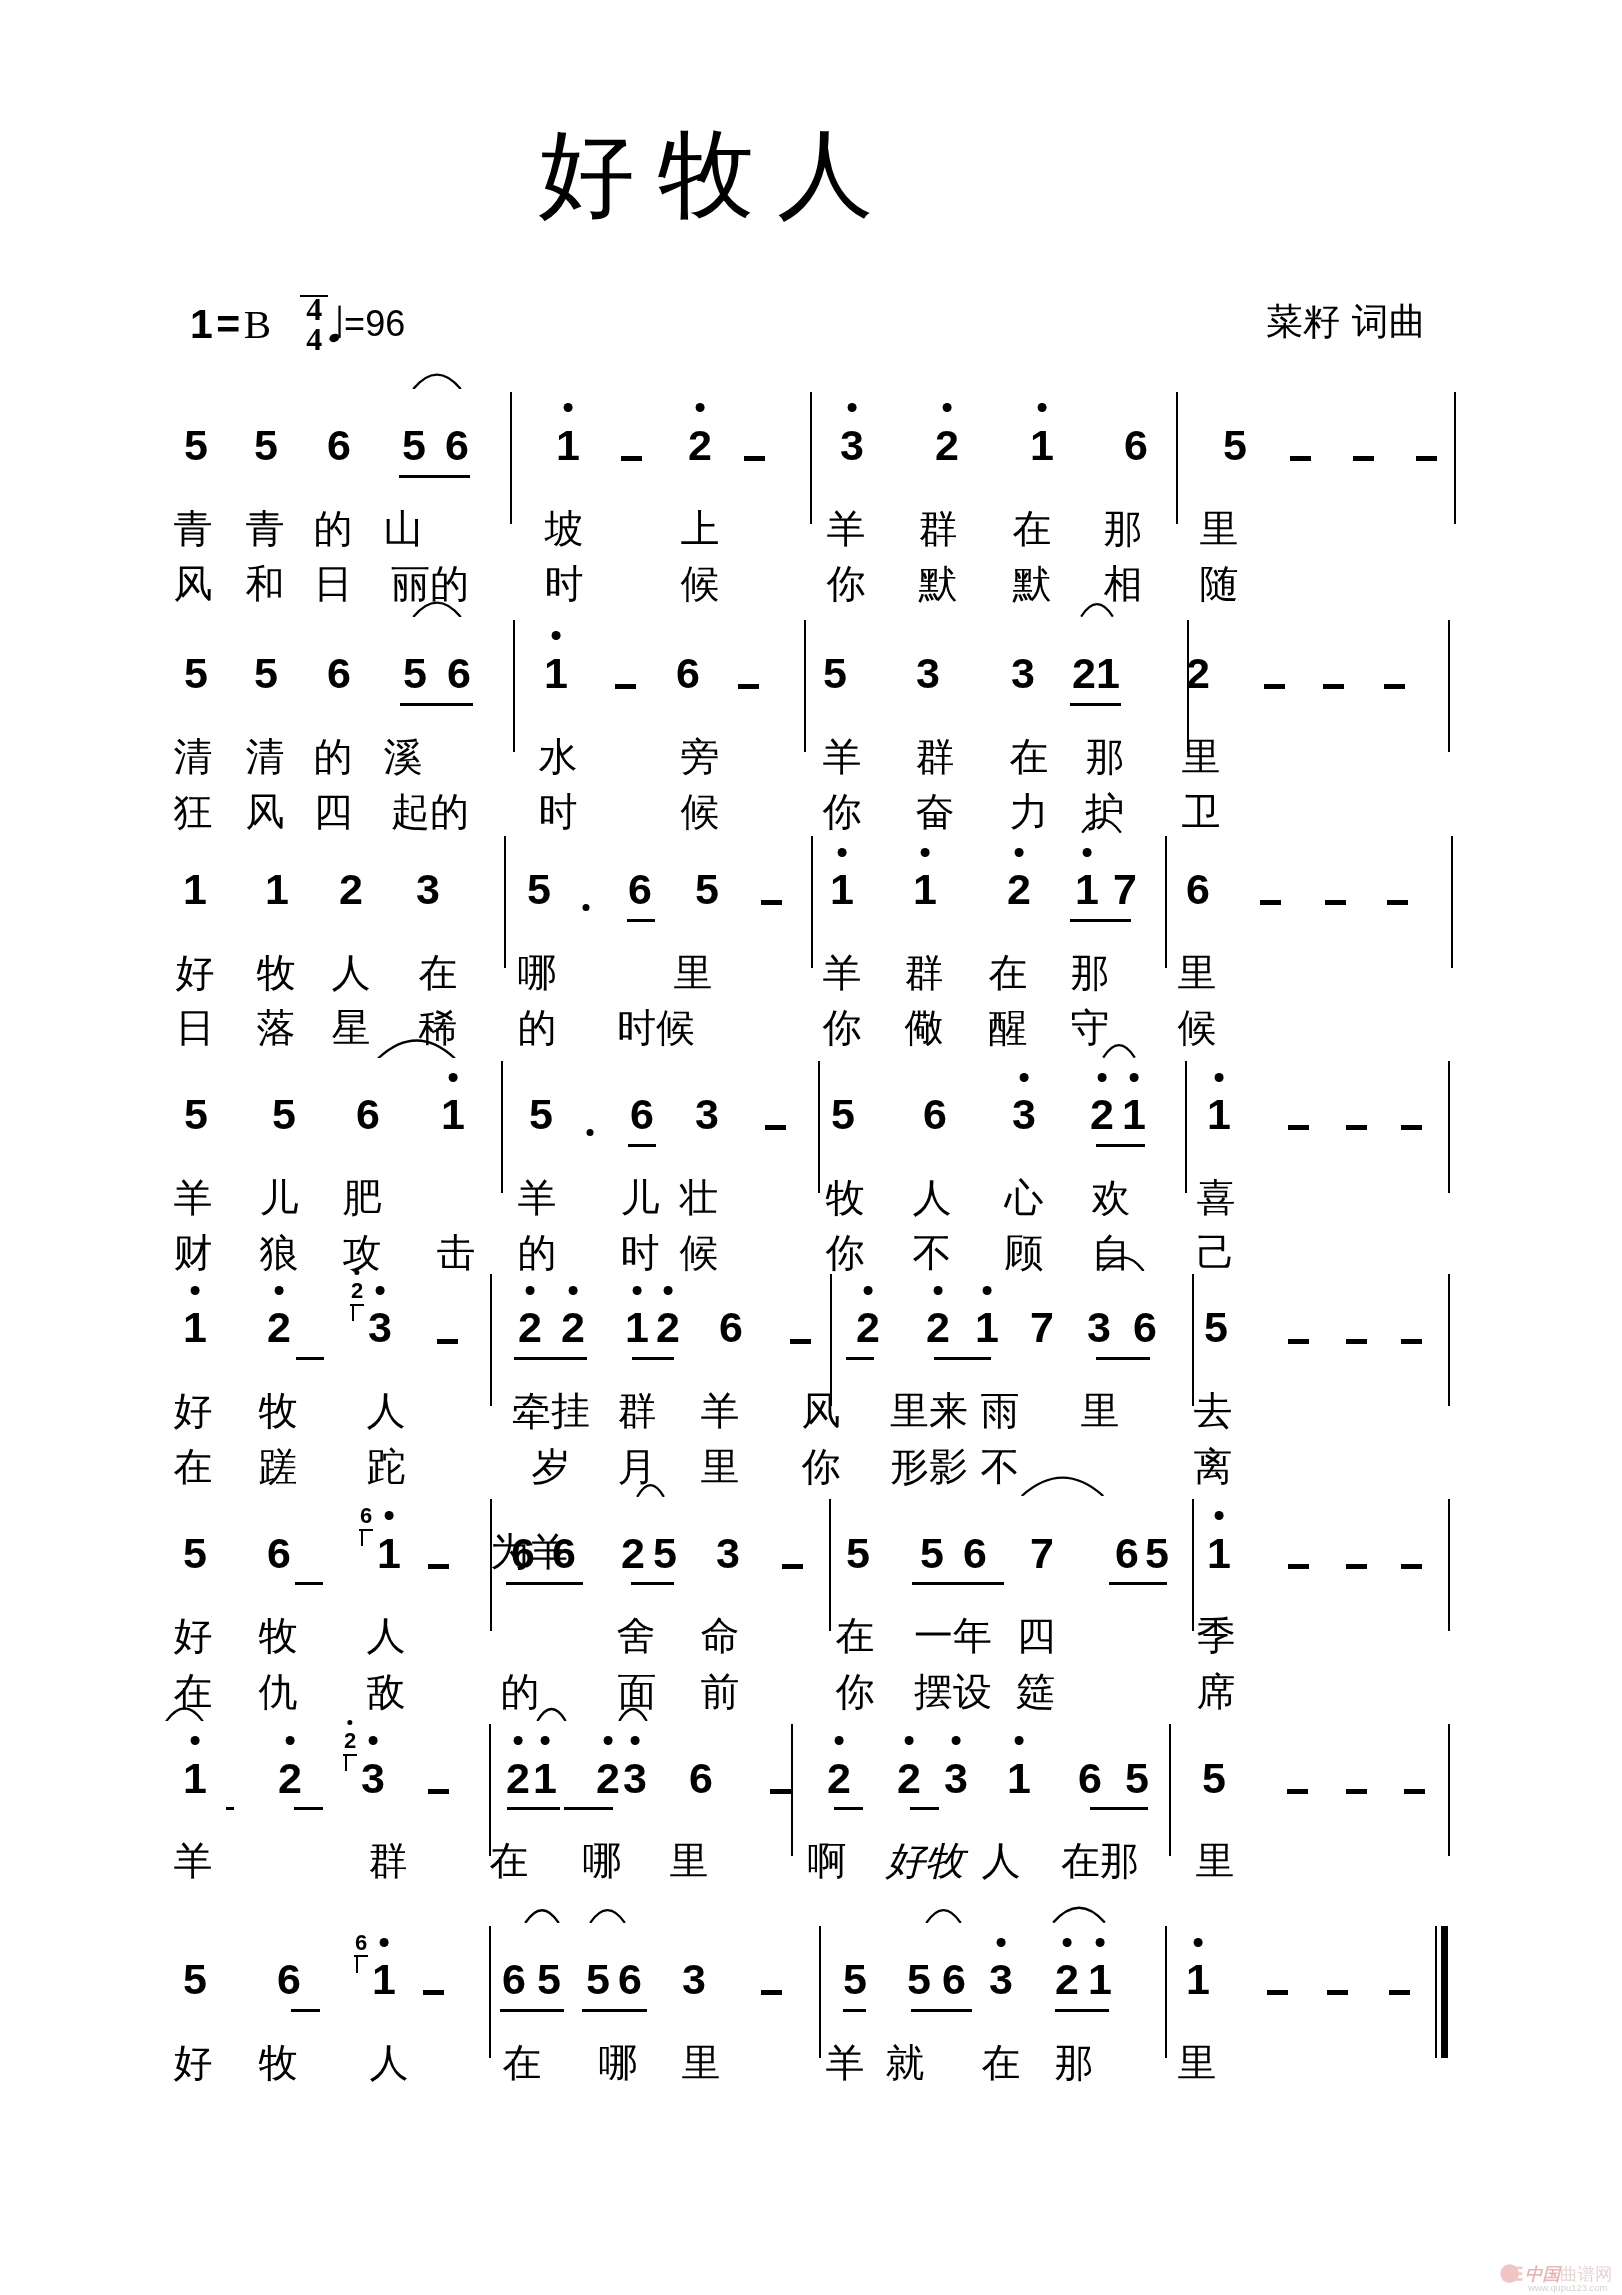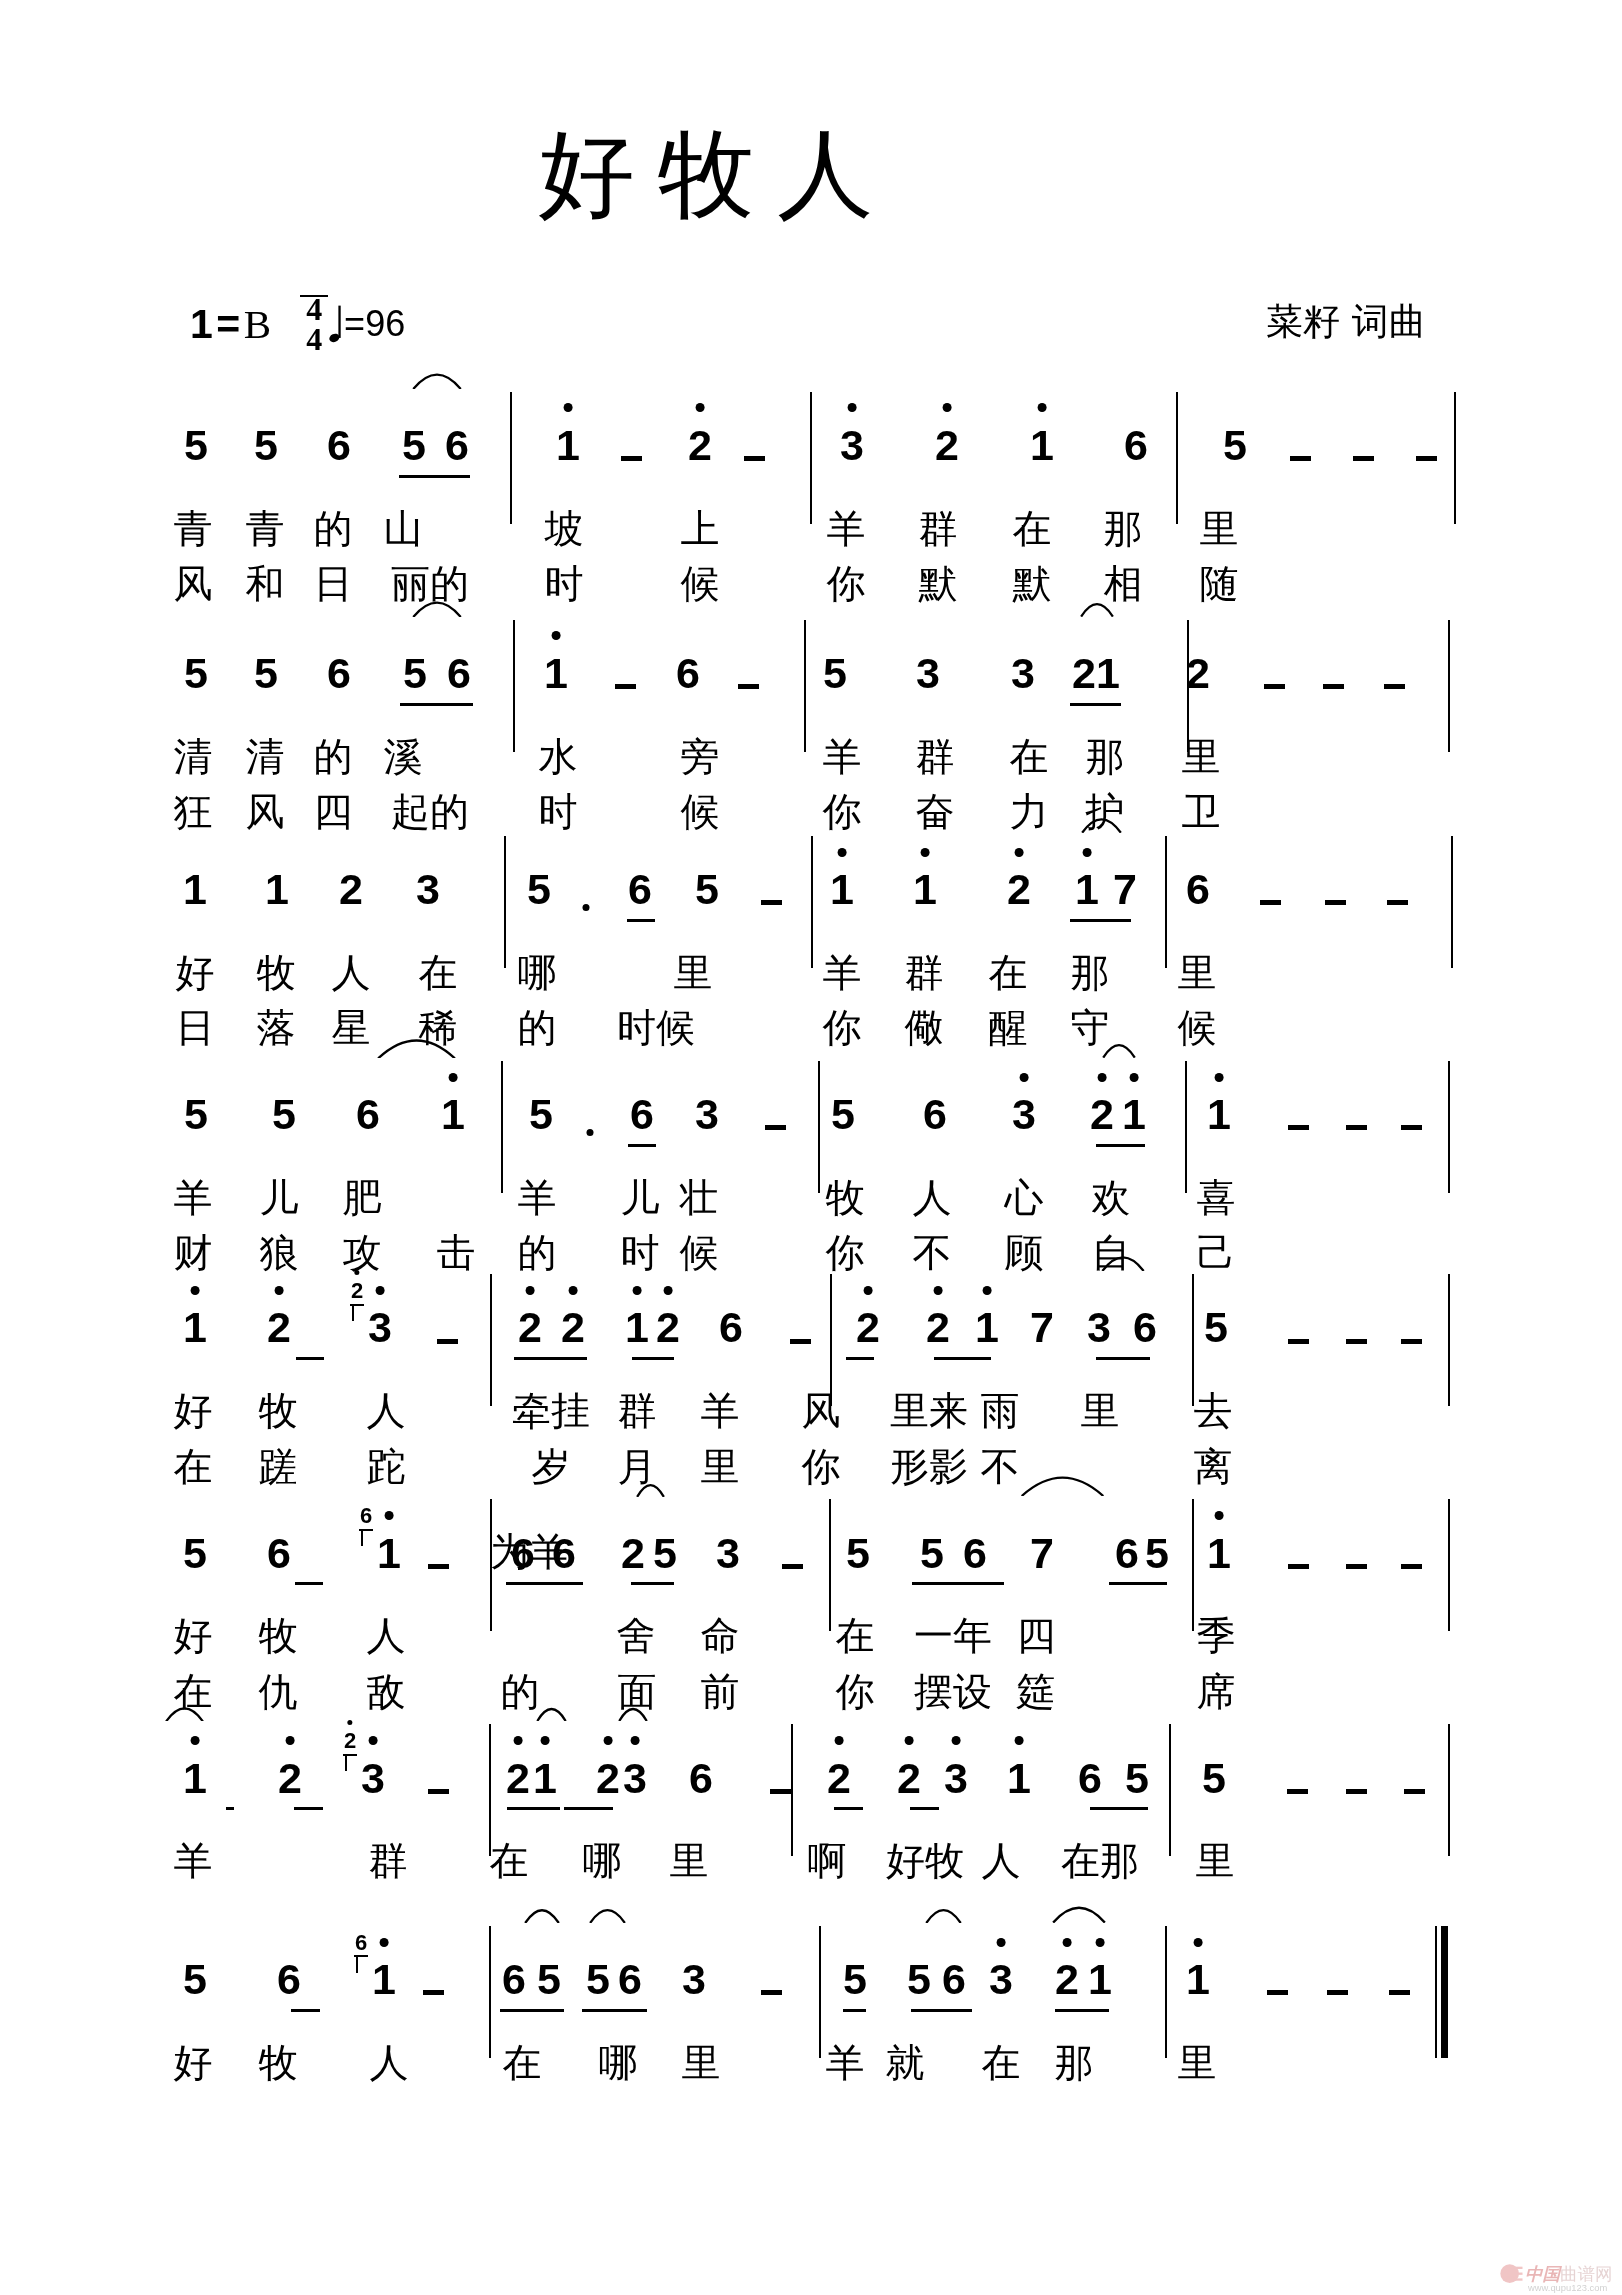--- a/index.html
+++ b/index.html
@@ -451,21 +451,21 @@
       </svg></div>
     <div class="slur" style="left: 618px; top: 1706px; width: 30px; height: 15px;"><svg width="30" height="15" viewBox="0 0 51 25.65">
         <path d="M2 25.65 Q 25.5 -15.389999999999999 49 25.65" stroke="#000" stroke-width="4" fill="none"></path>
       </svg></div>
     <div class="lyric" style="left: 193px; top: 1841px;">羊</div>
     <div class="lyric" style="left: 388px; top: 1841px;">群</div>
     <div class="lyric" style="left: 509px; top: 1841px;">在</div>
     <div class="lyric" style="left: 602px; top: 1841px;">哪</div>
     <div class="lyric" style="left: 689px; top: 1841px;">里</div>
     <div class="lyric" style="left: 827px; top: 1841px;">啊</div>
-    <div class="lyric" style="left: 925px; top: 1841px;">好牧</div>
+    <div class="lyric" style="left: 925px; top: 1841px; font-style: italic;">好牧</div>
     <div class="lyric" style="left: 1001px; top: 1841px;">人</div>
     <div class="lyric" style="left: 1100px; top: 1841px;">在那</div>
     <div class="lyric" style="left: 1215px; top: 1841px;">里</div>
     <div class="bar" style="left: 489px; top: 1926px; height: 132px;"></div>
     <div class="bar" style="left: 819px; top: 1926px; height: 132px;"></div>
     <div class="bar" style="left: 1165px; top: 1926px; height: 132px;"></div>
     <div class="bar" style="left: 1435px; top: 1926px; height: 132px;"></div>
     <div class="bar thick" style="left: 1441px; top: 1926px; height: 132px;"></div>
     <div class="note" style="left: 195px; top: 1958px;">5</div>
     <div class="note" style="left: 289px; top: 1958px;">6</div>

